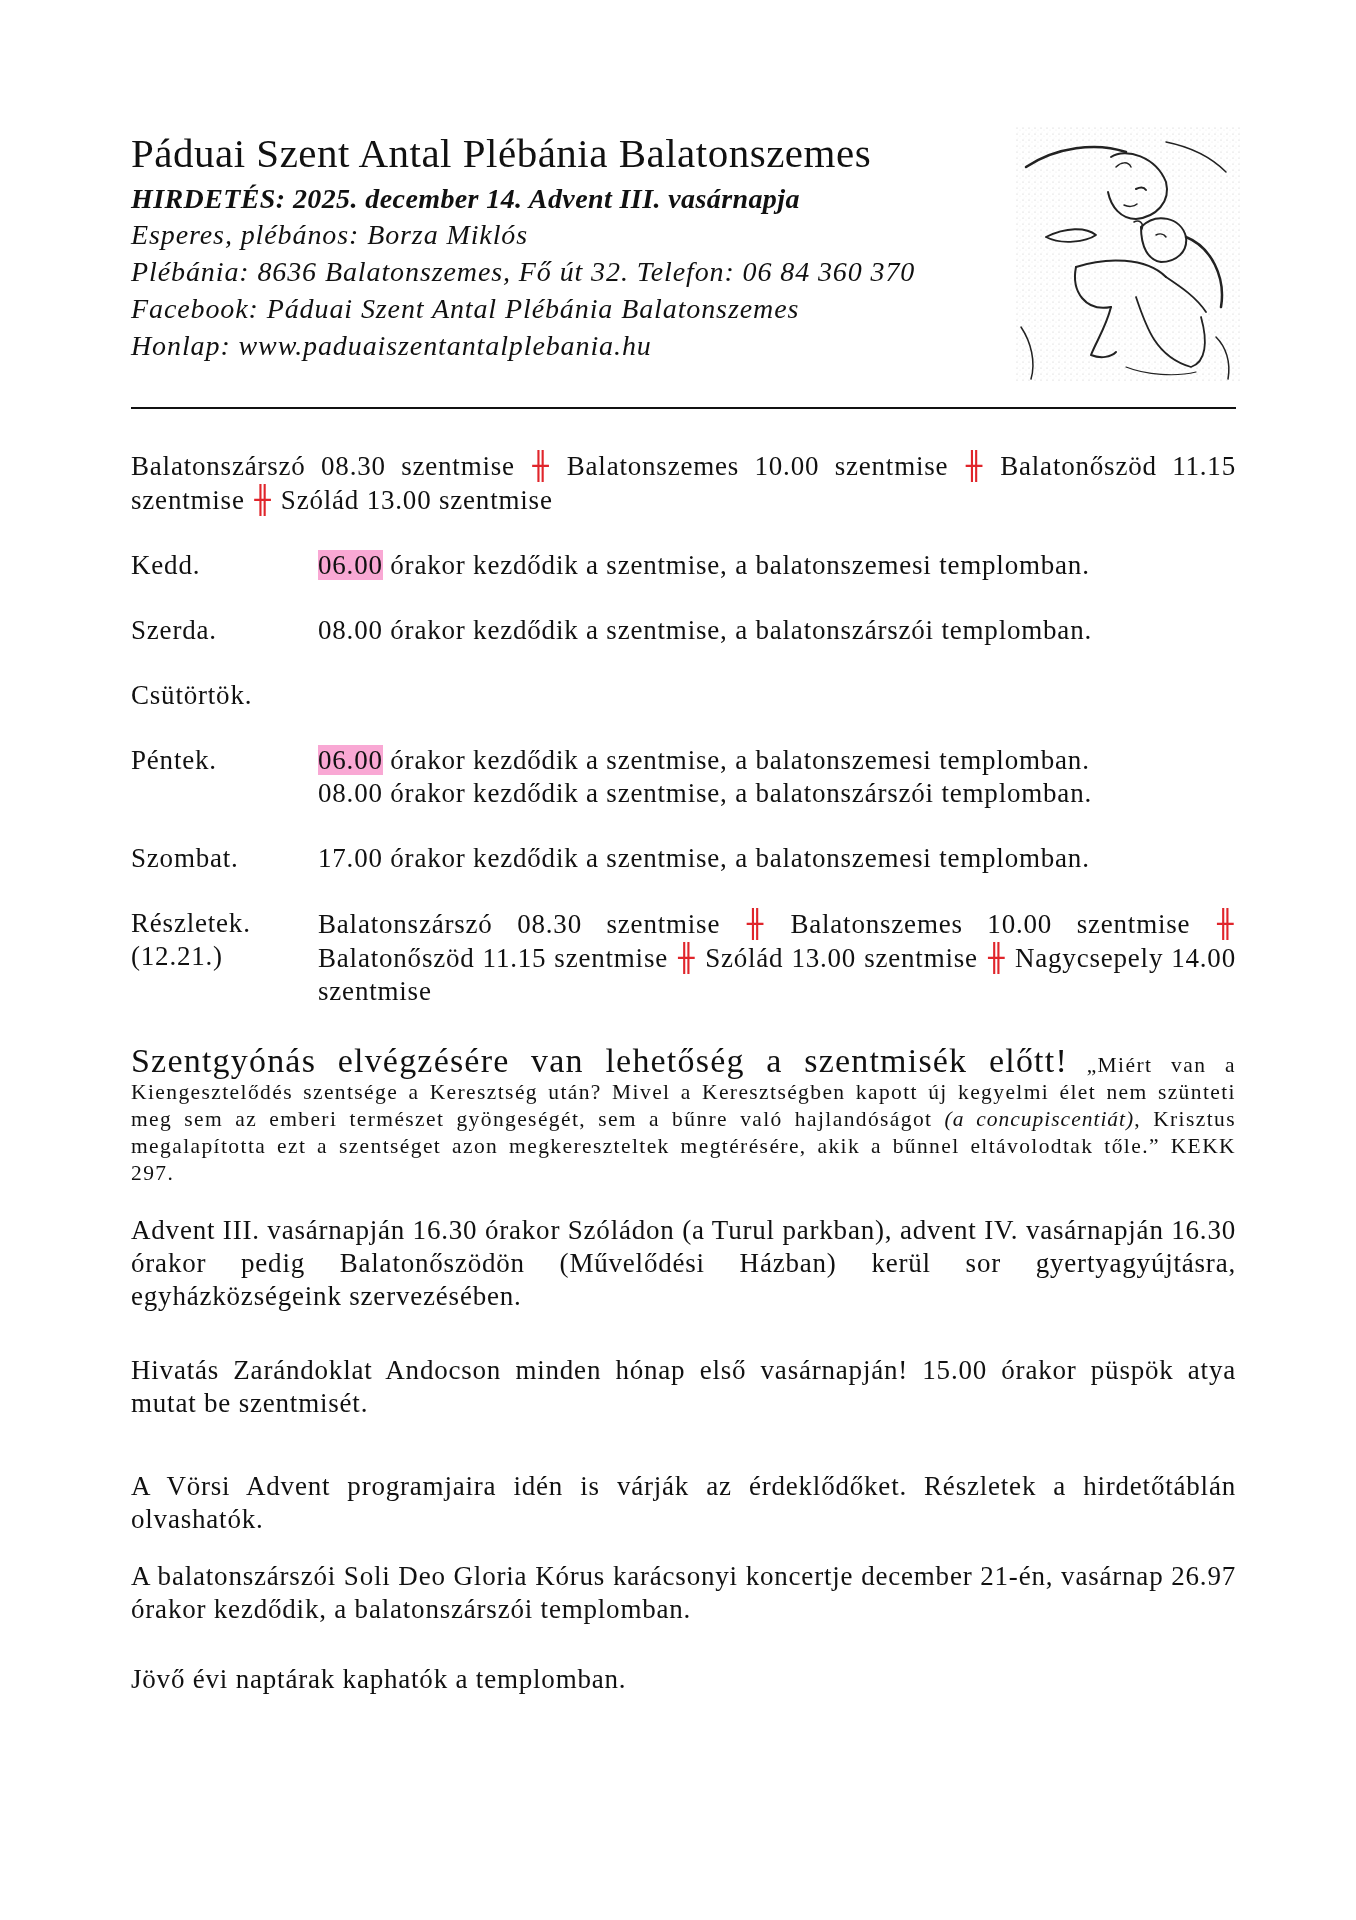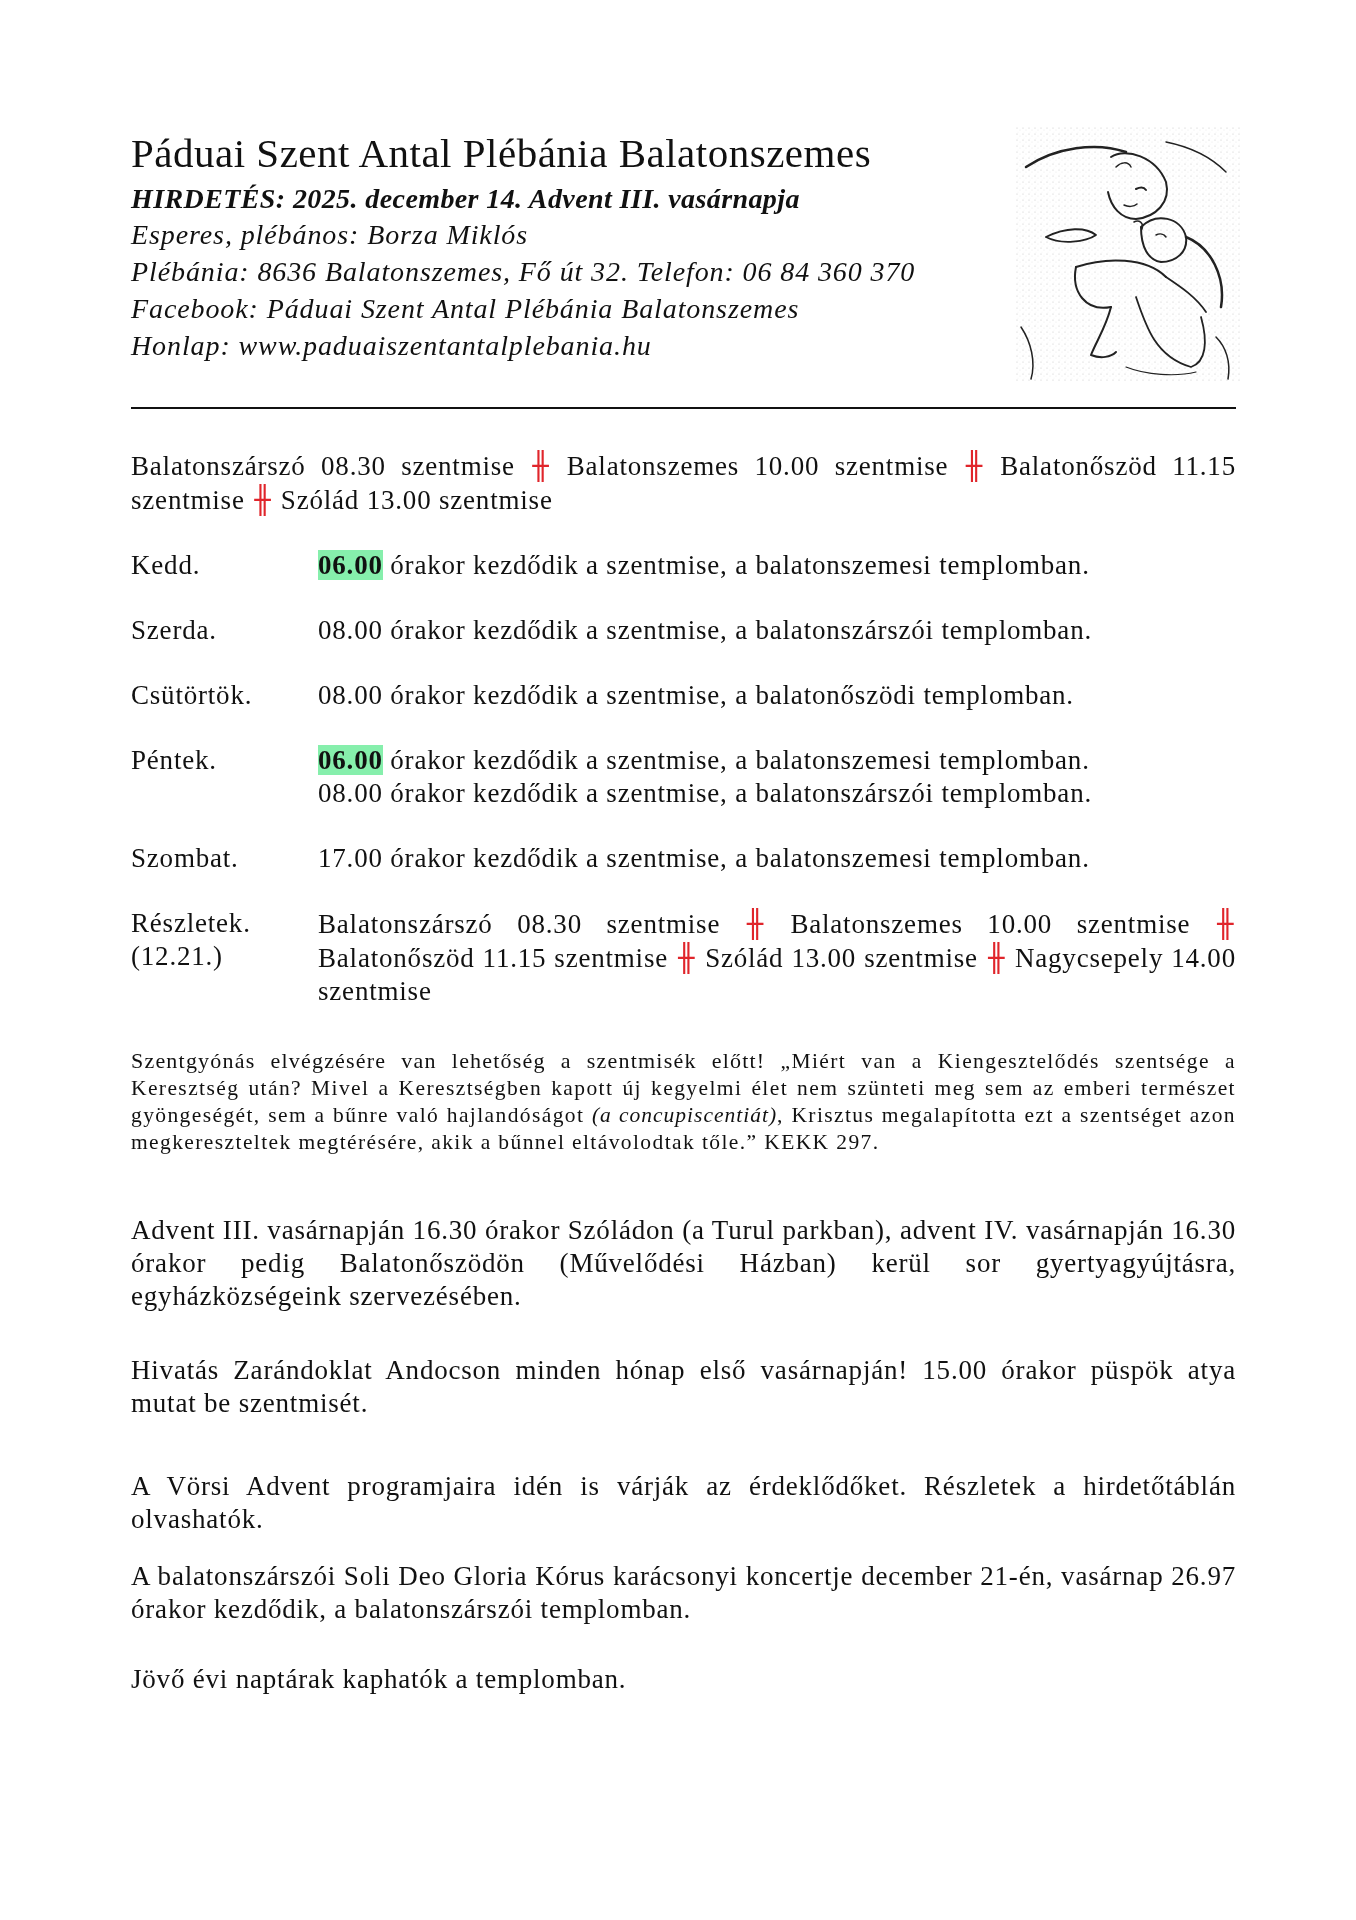--- a/index.html
+++ b/index.html
@@ -18,24 +18,24 @@
 
   .body-text { font-size: 27px; line-height: 33px; letter-spacing: 0.8px; text-align: justify; }
   .sep { color: #e0252b; font-family: "DejaVu Sans", sans-serif; font-size: 27px; font-weight: bold; padding: 0 2px; }
 
   .intro { position: absolute; top: 449px; left: 0; width: 1105px; }
 
   .schedule { position: absolute; top: 549px; left: 0; width: 1105px; }
   .row { display: flex; margin-bottom: 32px; }
   .day { width: 187px; flex: none; font-size: 27px; line-height: 33px; letter-spacing: 0.8px; }
   .desc { flex: 1; font-size: 27px; line-height: 33px; letter-spacing: 0.8px; text-align: justify; }
-  .hl { background: #86efac; font-weight: bold; }
+  .hl { background: #f9a8d4; }
 
   .para { position: absolute; left: 0; width: 1105px; }
-  .confession .lead { font-size: 22px; letter-spacing: 1.2px; }
+  .confession .lead { font-size: 34px; letter-spacing: 1.2px; }
   .confession { font-size: 21.5px; line-height: 27px; letter-spacing: 1.4px; text-align: justify; }
   .confession i { letter-spacing: 1px; }
 </style>
 </head>
 <body>
 
 <div class="page">
 
   <div class="header">
     <h1 class="title">Páduai Szent Antal Plébánia Balatonszemes</h1>
@@ -100,23 +100,20 @@
       </div>
     </div>
     <div class="row">
       <div class="day">Szerda.</div>
       <div class="desc">
         <span>08.00</span><span> órakor kezdődik a szentmise, a balatonszárszói templomban.</span>
       </div>
     </div>
     <div class="row">
       <div class="day">Csütörtök.</div>
-      <div class="desc">
-        <span>08.00</span><span> órakor kezdődik a szentmise, a balatonőszödi templomban.</span>
-      </div>
     </div>
     <div class="row">
       <div class="day">Péntek.</div>
       <div class="desc">
         <div><span class="hl">06.00</span><span> órakor kezdődik a szentmise, a balatonszemesi templomban.</span></div>
         <div><span>08.00</span><span> órakor kezdődik a szentmise, a balatonszárszói templomban.</span></div>
       </div>
     </div>
     <div class="row">
       <div class="day">Szombat.</div>

